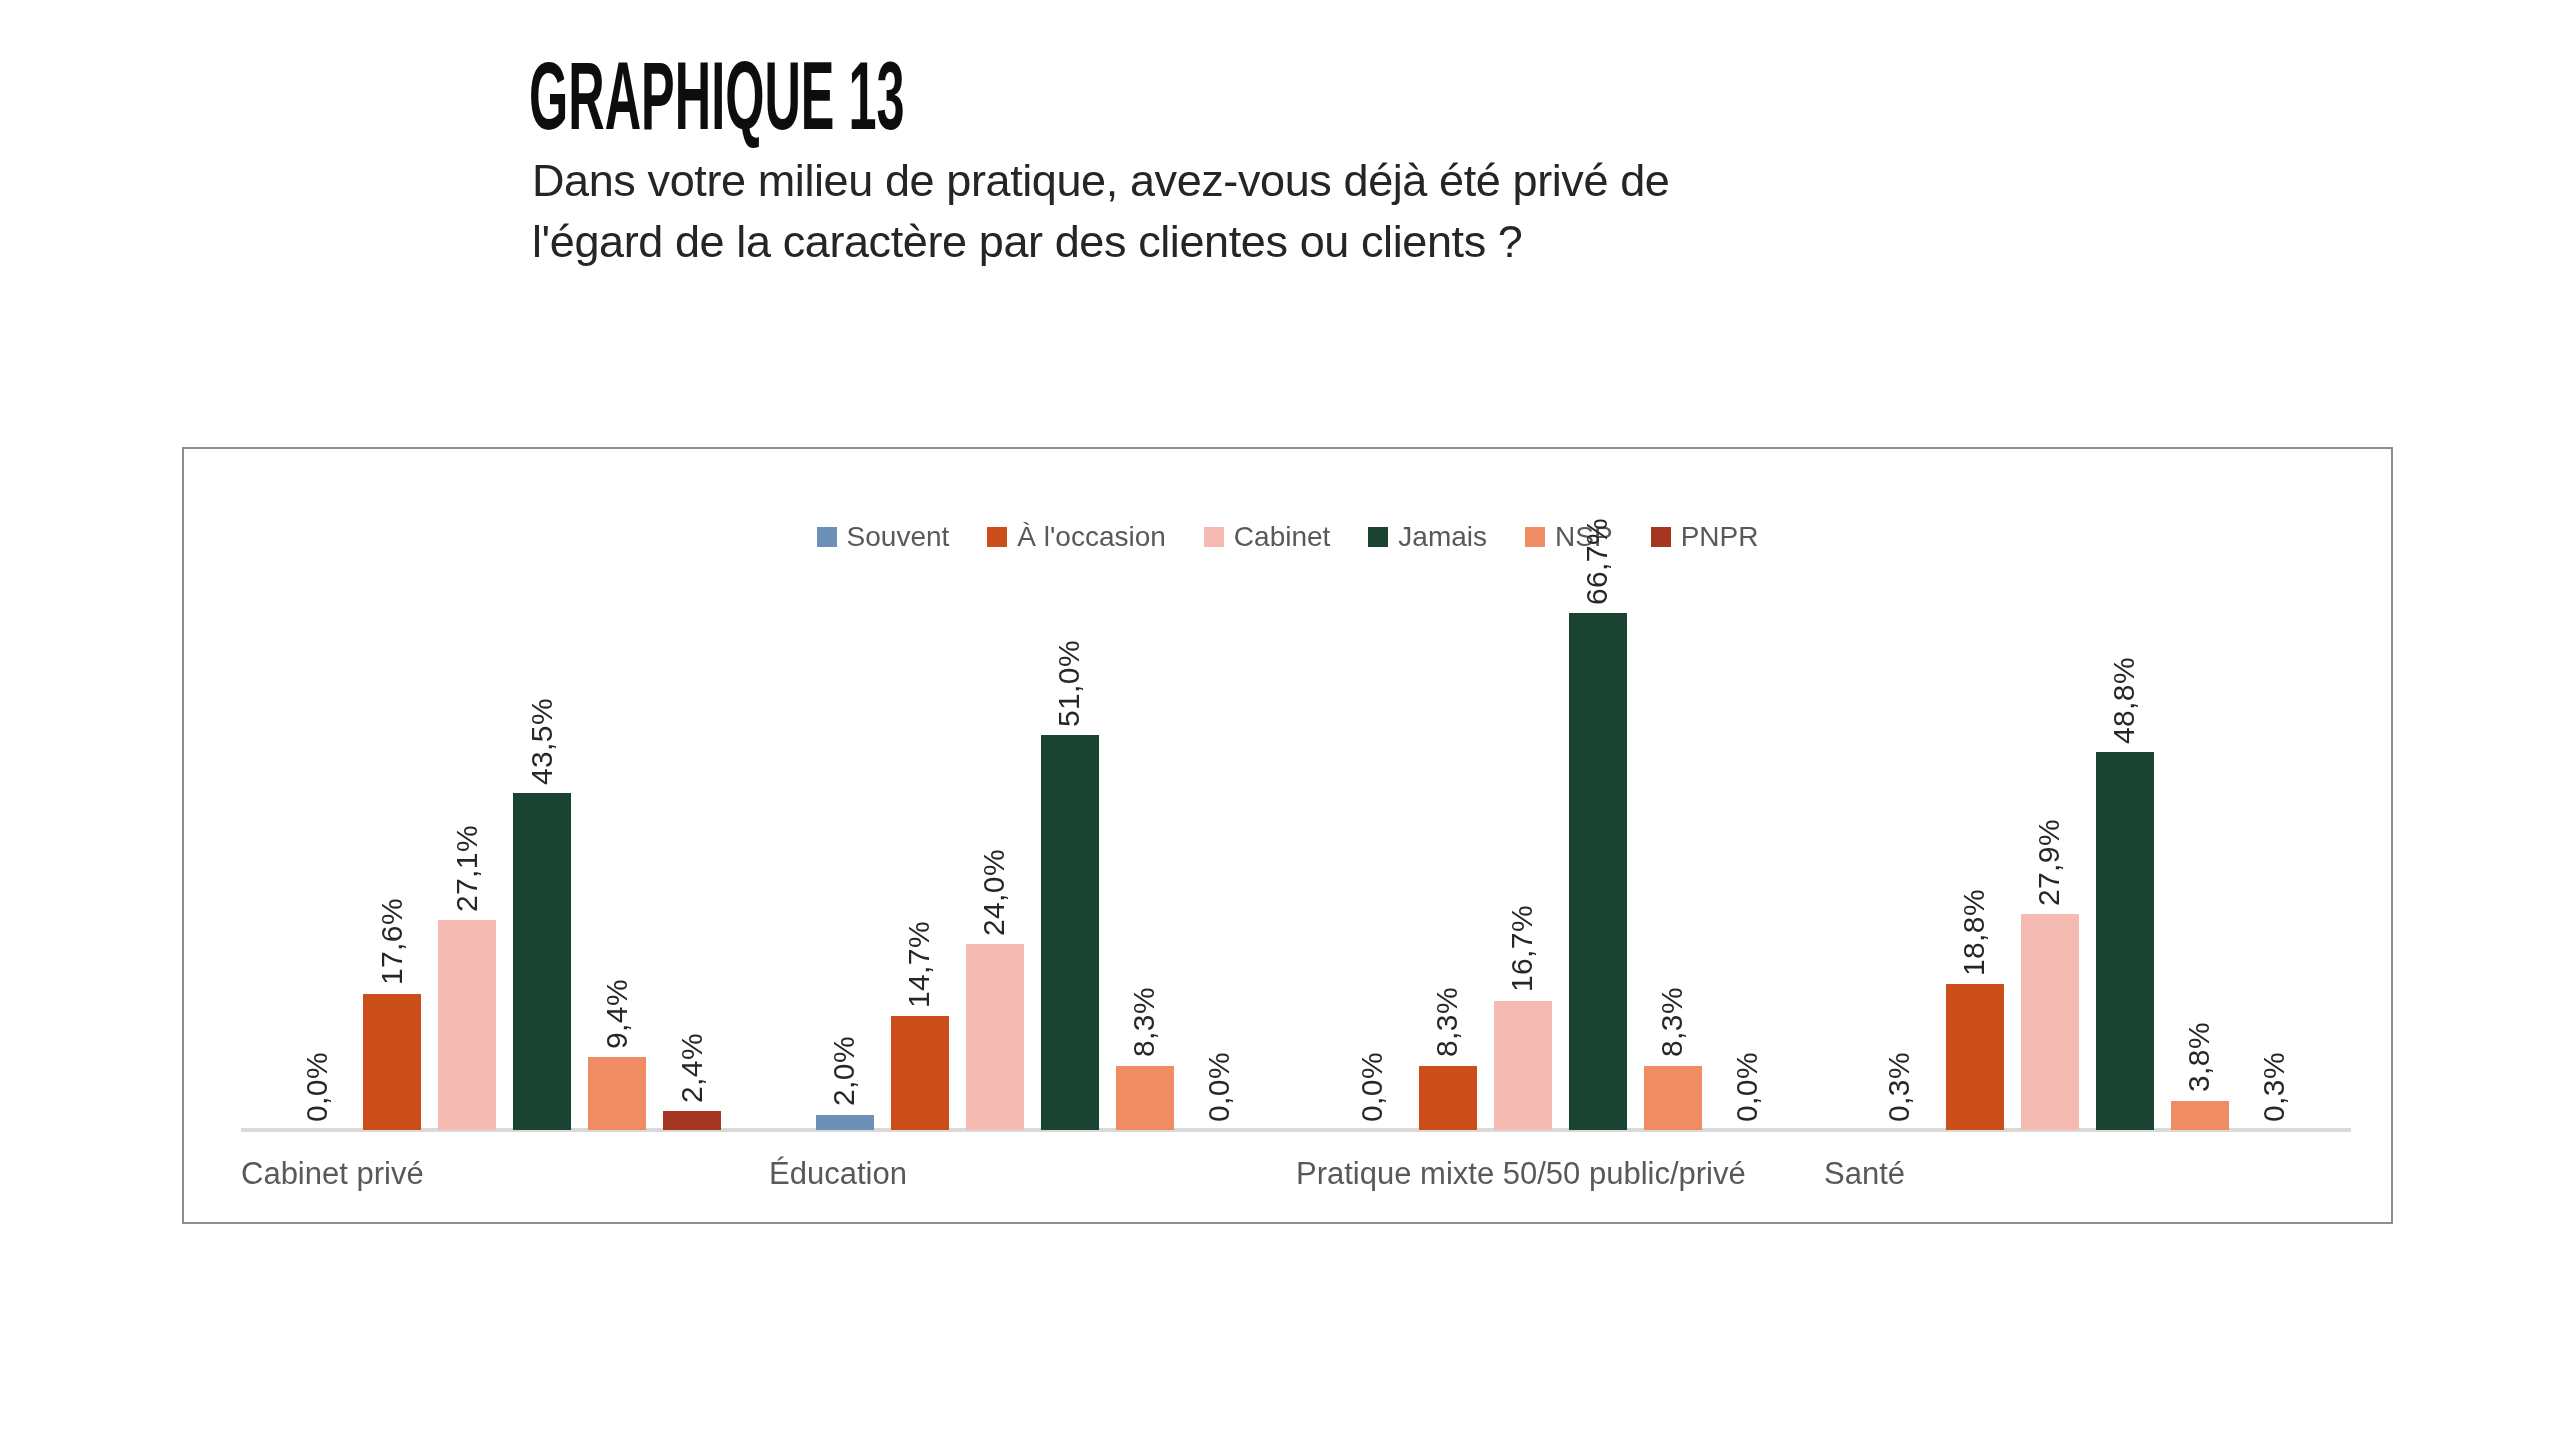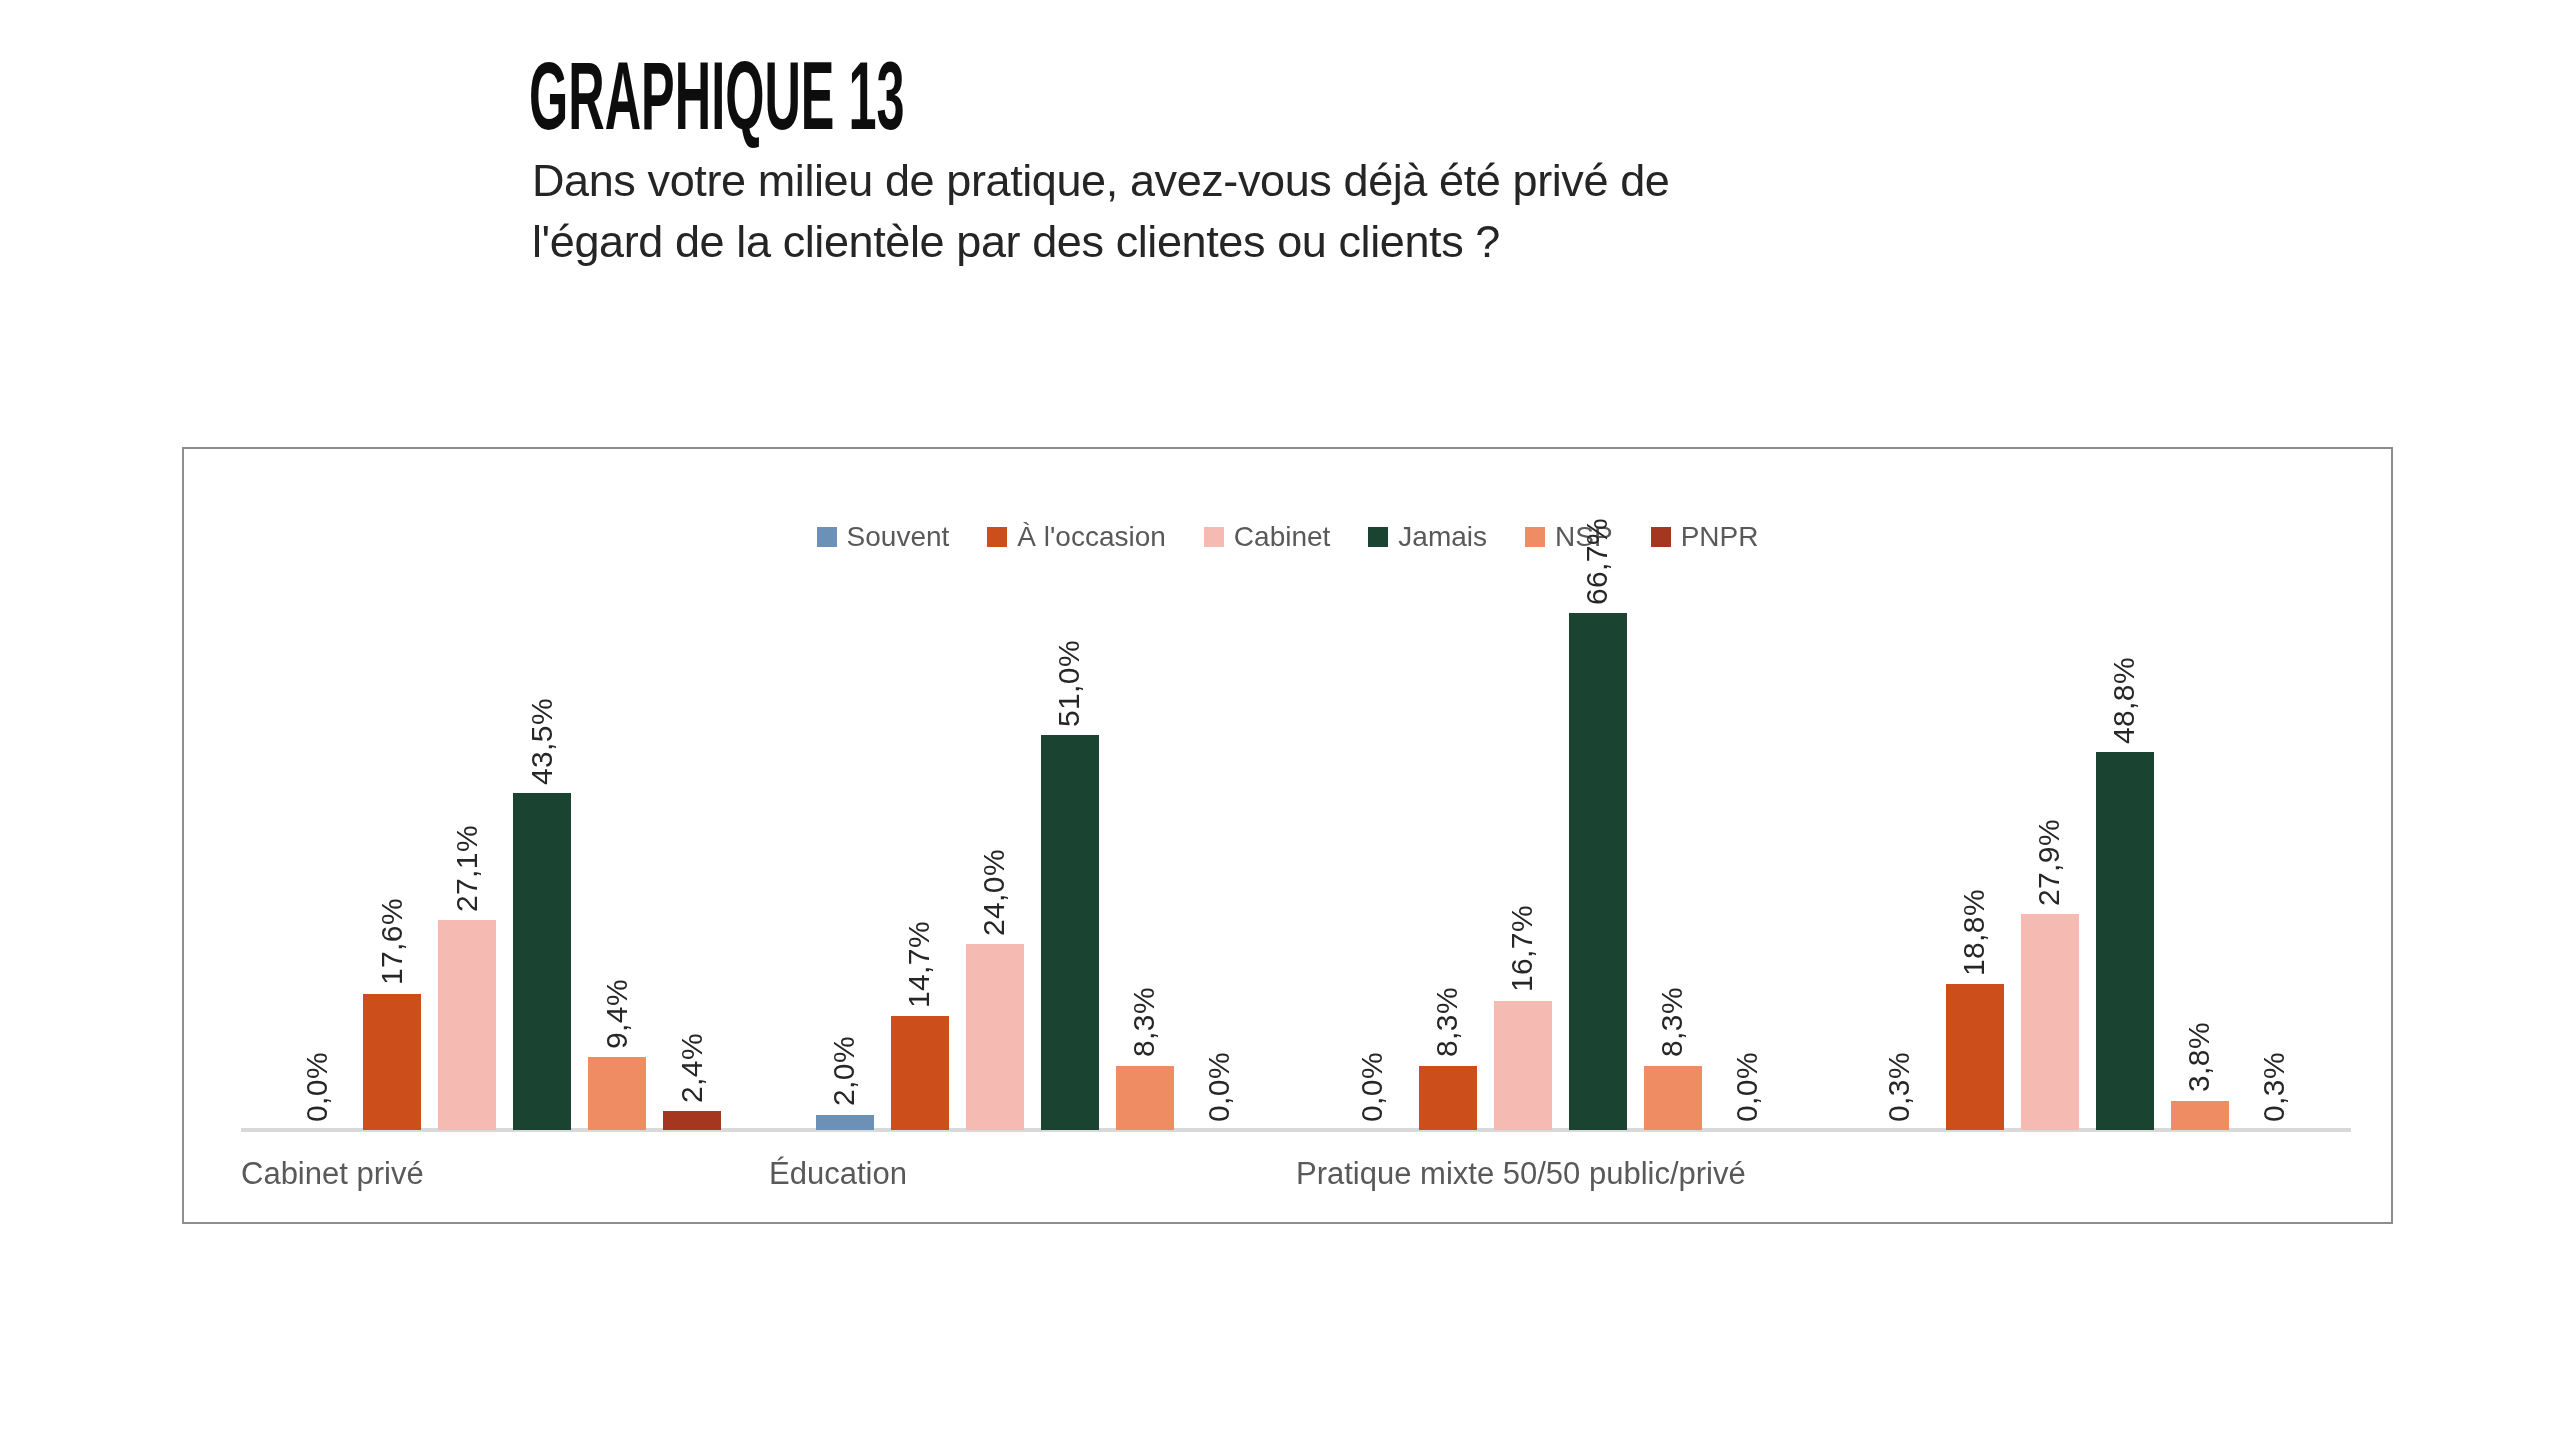--- a/index.html
+++ b/index.html
@@ -111,21 +111,21 @@
 </style>
 </head>
 <body>
 
 <div class="page">
 
   <div class="title">GRAPHIQUE 13</div>
 
   <div class="subtitle">
     <div>Dans votre milieu de pratique, avez-vous déjà été privé de</div>
-    <div>l'égard de la clientèle par des clientes ou clients ?</div>
+    <div>l'égard de la caractère par des clientes ou clients ?</div>
   </div>
 
   <div class="chart-box">
     <div class="legend" id="legend">
         <div class="legend-item">
           <span class="legend-swatch" style="background: rgb(109, 144, 182);"></span>
           <span class="legend-label">Souvent</span>
         </div>
         <div class="legend-item">
           <span class="legend-swatch" style="background: rgb(203, 78, 27);"></span>
@@ -188,17 +188,18 @@
         <div class="bar-label" style="left: 1643px; bottom: 8.2px;">0,3%</div>
         <div class="bar" style="left: 1705px; width: 58px; height: 146px; background: rgb(203, 78, 27);"></div>
         <div class="bar-label" style="left: 1718px; bottom: 154px;">18,8%</div>
         <div class="bar" style="left: 1780px; width: 58px; height: 216px; background: rgb(245, 186, 178);"></div>
         <div class="bar-label" style="left: 1793px; bottom: 224px;">27,9%</div>
         <div class="bar" style="left: 1855px; width: 58px; height: 378px; background: rgb(27, 67, 50);"></div>
         <div class="bar-label" style="left: 1868px; bottom: 386px;">48,8%</div>
         <div class="bar" style="left: 1930px; width: 58px; height: 29.4px; background: rgb(239, 140, 100);"></div>
         <div class="bar-label" style="left: 1943px; bottom: 38px;">3,8%</div>
         <div class="bar-label" style="left: 2018px; bottom: 8.2px;">0,3%</div>
+        <div class="cat-label" style="left: 1583px; width: 528px;">Santé</div>
       </div>
   </div>
 
 </div>
 
 
 </body></html>

